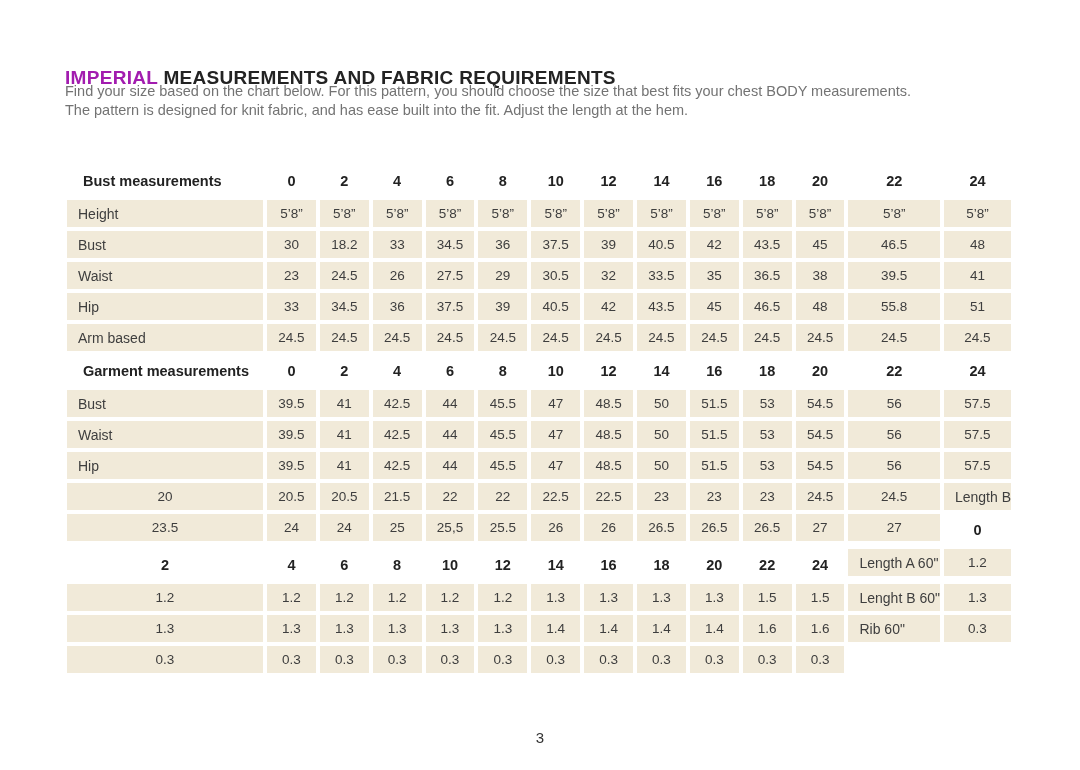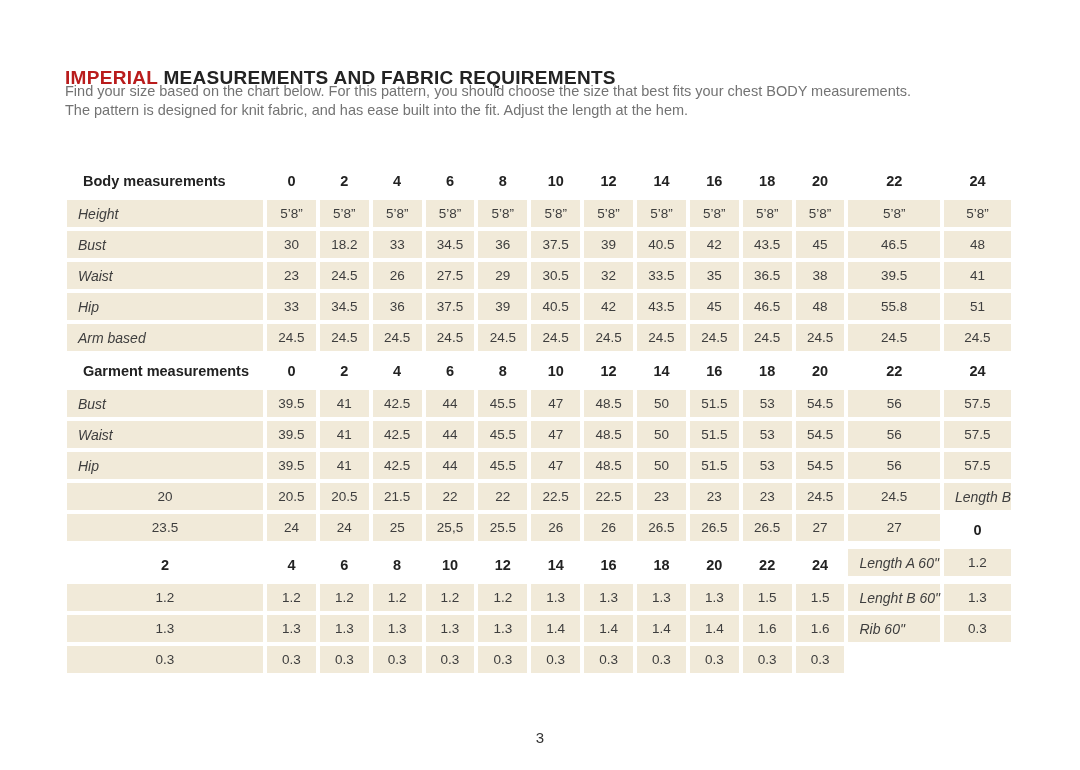--- a/index.html
+++ b/index.html
@@ -10,21 +10,21 @@
     position: relative;
     overflow: hidden;
   }
   .page { position: absolute; inset: 0; background: #ffffff; }
 
   .title {
     position: absolute; left: 65px; top: 67px;
     font-size: 19px; font-weight: 700; letter-spacing: 0.3px;
     color: #232323; white-space: nowrap;
   }
-  .title .accent { color: #b91c1c; }
+  .title .accent { color: #a21caf; }
 
   .intro {
     position: absolute; left: 65px; top: 82px;
     font-size: 14.5px; line-height: 19px; color: #737373;
     width: 950px;
   }
 
   .mtable {
     position: absolute; left: 67px; top: 165px; width: 944px;
     display: grid;
@@ -32,21 +32,21 @@
     column-gap: 4px; row-gap: 4px;
     align-items: stretch;
   }
   .cell {
     background: #f1ead9;
     height: 27px;
     display: flex; align-items: center; justify-content: center;
     font-size: 13.5px; color: #3e3e3e;
     white-space: nowrap;
   }
-  .label-cell { justify-content: flex-start; padding-left: 11px; box-sizing: border-box; font-size: 14px; font-style: italic; }
+  .label-cell { justify-content: flex-start; padding-left: 11px; box-sizing: border-box; font-size: 14px; }
   .hcell {
     background: transparent;
     height: 31px;
     display: flex; align-items: center; justify-content: center;
     font-weight: 700; font-size: 14.5px; color: #222222;
     white-space: nowrap;
   }
   .hlabel { justify-content: flex-start; padding-left: 16px; box-sizing: border-box; }
 
   .page-number {
@@ -63,21 +63,21 @@
     <span class="accent">IMPERIAL</span>
     <span>MEASUREMENTS AND FABRIC REQUIREMENTS</span>
   </div>
 
   <div class="intro">
     <div>Find your size based on the chart below. For this pattern, you should choose the size that best fits your chest BODY measurements.</div>
     <div>The pattern is designed for knit fabric, and has ease built into the fit. Adjust the length at the hem.</div>
   </div>
 
   <div class="mtable">
-      <div class="hcell hlabel">Body measurements</div>
+      <div class="hcell hlabel">Bust measurements</div>
       <div class="hcell">0</div>
       <div class="hcell">2</div>
       <div class="hcell">4</div>
       <div class="hcell">6</div>
       <div class="hcell">8</div>
       <div class="hcell">10</div>
       <div class="hcell">12</div>
       <div class="hcell">14</div>
       <div class="hcell">16</div>
       <div class="hcell">18</div>

